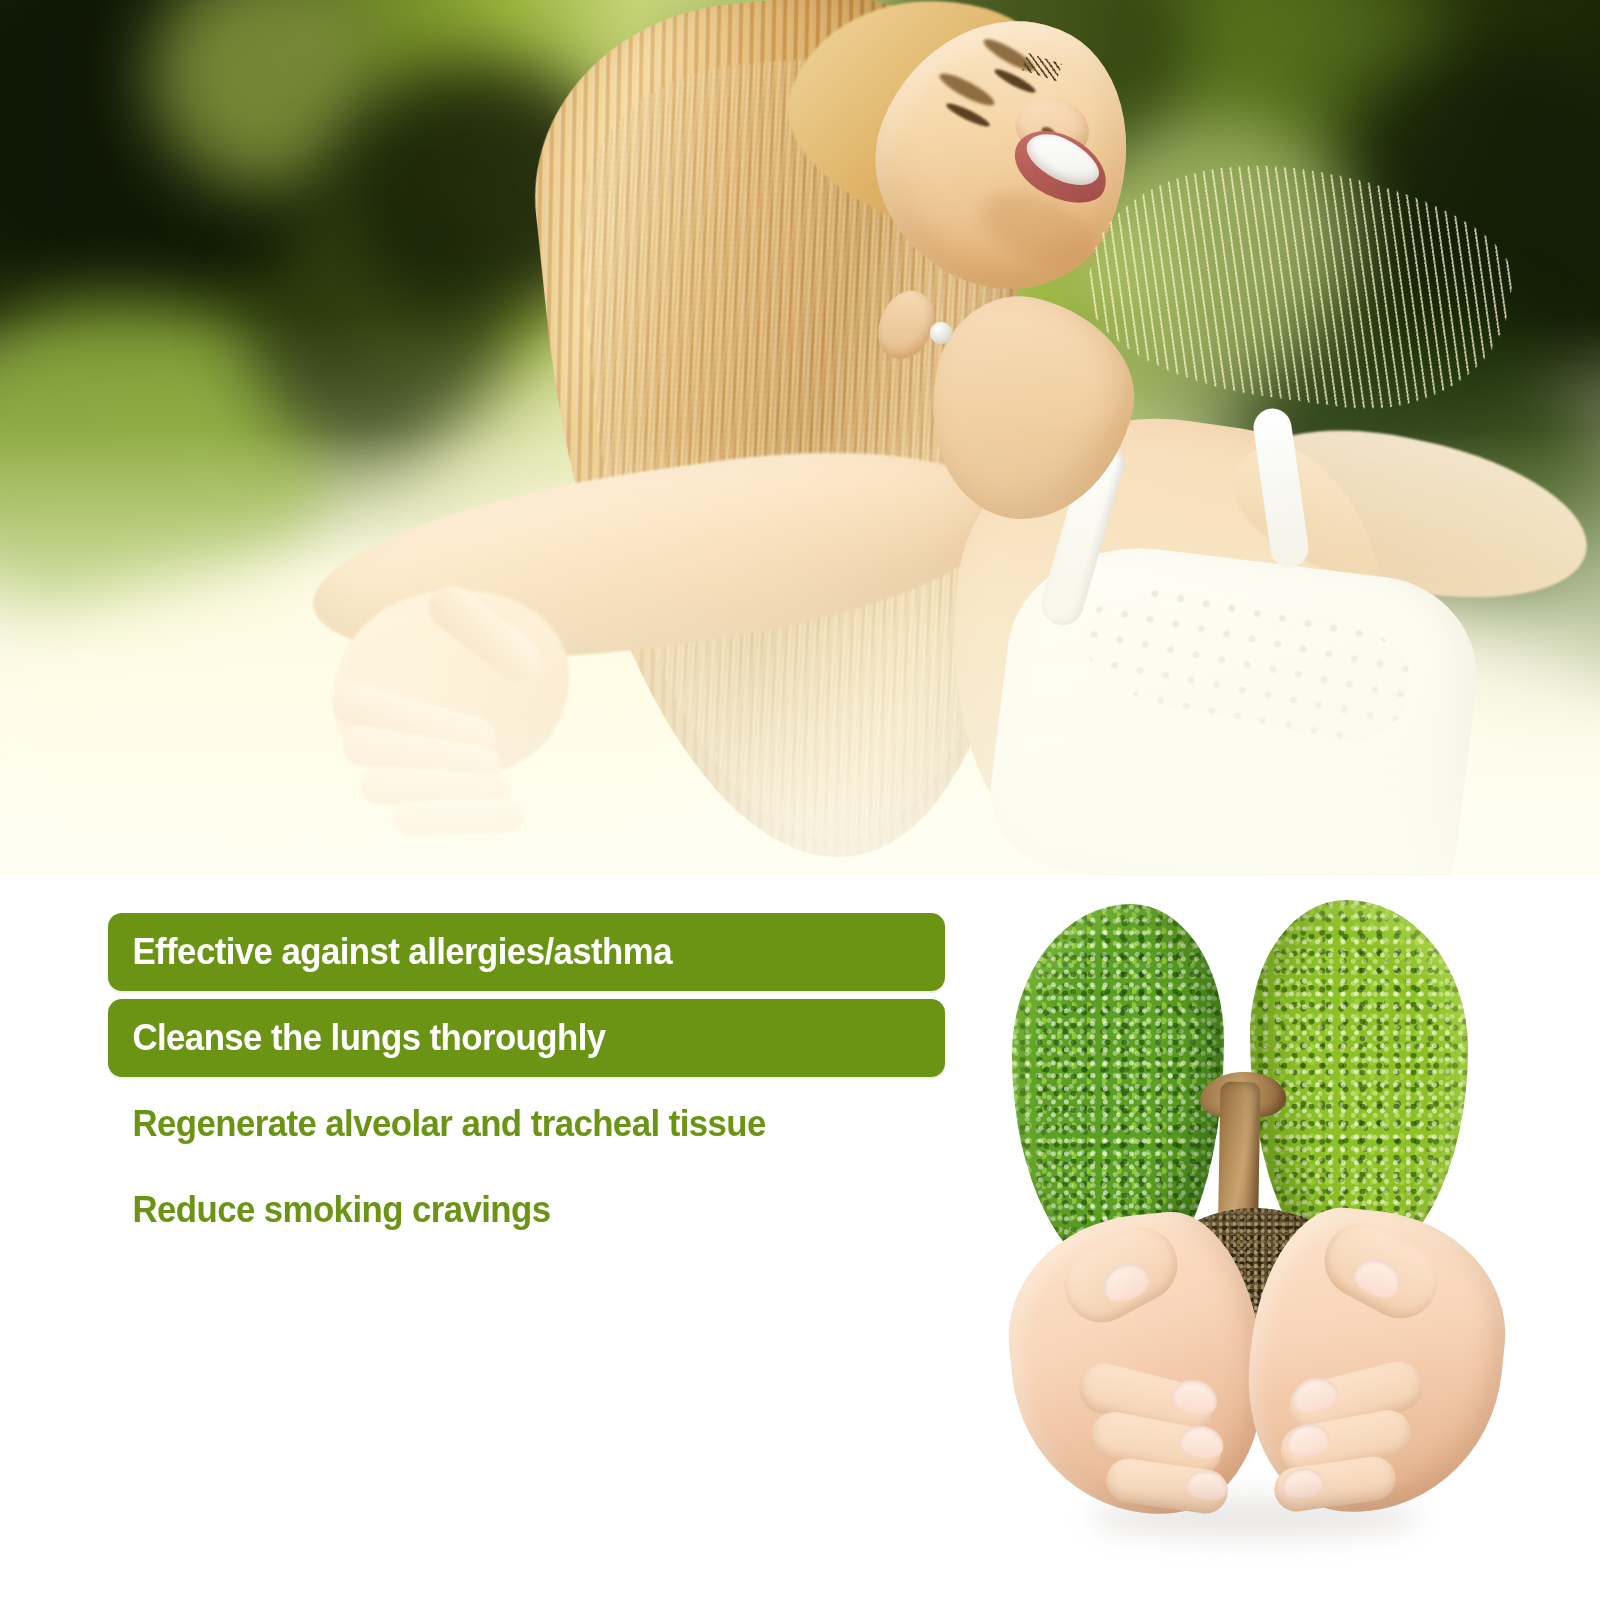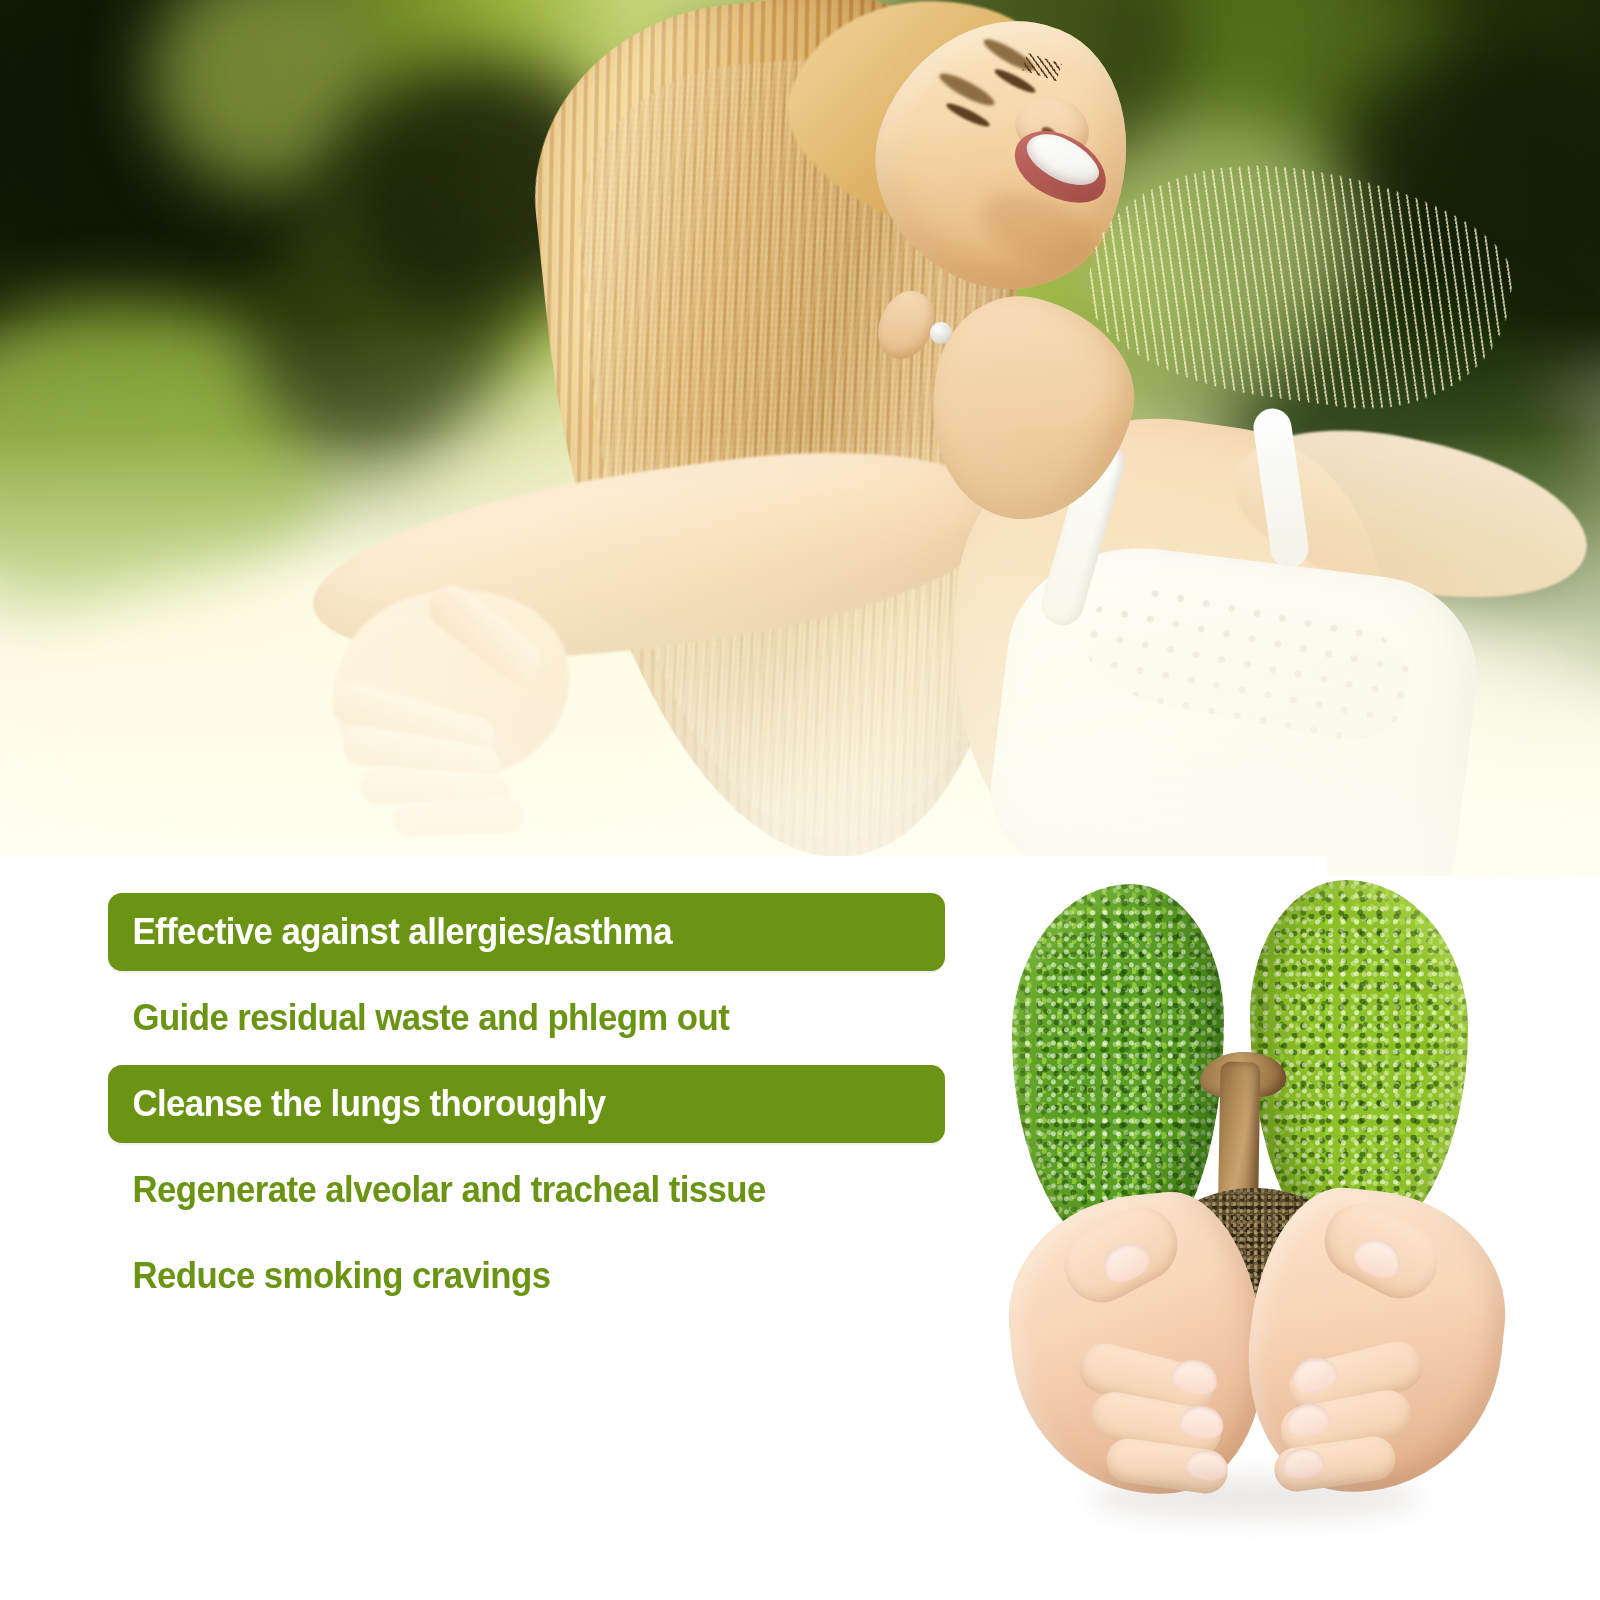--- a/index.html
+++ b/index.html
@@ -314,21 +314,21 @@
   
   .haze {
     position: absolute; left: 0; top: 430px; width: 1600px; height: 446px;
     background: linear-gradient(to bottom, rgba(255,253,230,0) 0%, rgba(255,253,232,0.55) 45%, rgba(255,254,242,0.9) 100%);
     pointer-events: none;
   }
 
   
   #panel {
     position: absolute;
-    left: 0; top: 856px;
+    left: 0; top: 876px;
     width: 1327px; height: 724px;
     background: #ffffff;
   }
 
   
   #benefits {
     position: absolute;
     left: 108px; top: 37px;
     width: 840px;
   }
@@ -554,23 +554,20 @@
   </div>
 
   <div id="panel">
 
     <div id="benefits">
 
       <div class="benefit-row filled">
         <span class="benefit-text">Effective against allergies/asthma</span>
       </div>
 
-      <div class="benefit-row plain">
-        <span class="benefit-text">Guide residual waste and phlegm out</span>
-      </div>
 
 
 
       <div class="benefit-row filled">
         <span class="benefit-text">Cleanse the lungs thoroughly</span>
       </div>
 
       <div class="benefit-row plain">
         <span class="benefit-text">Regenerate alveolar and tracheal tissue</span>
       </div>

